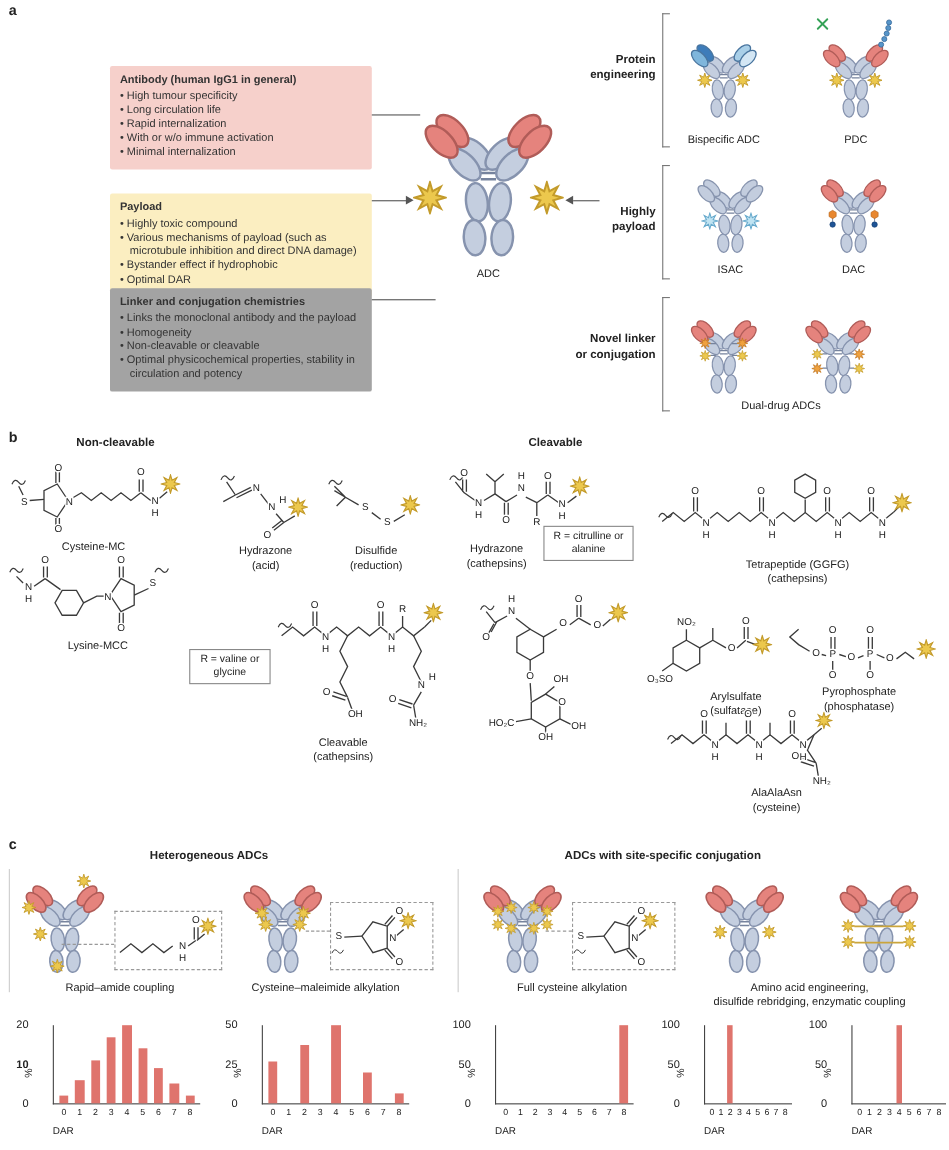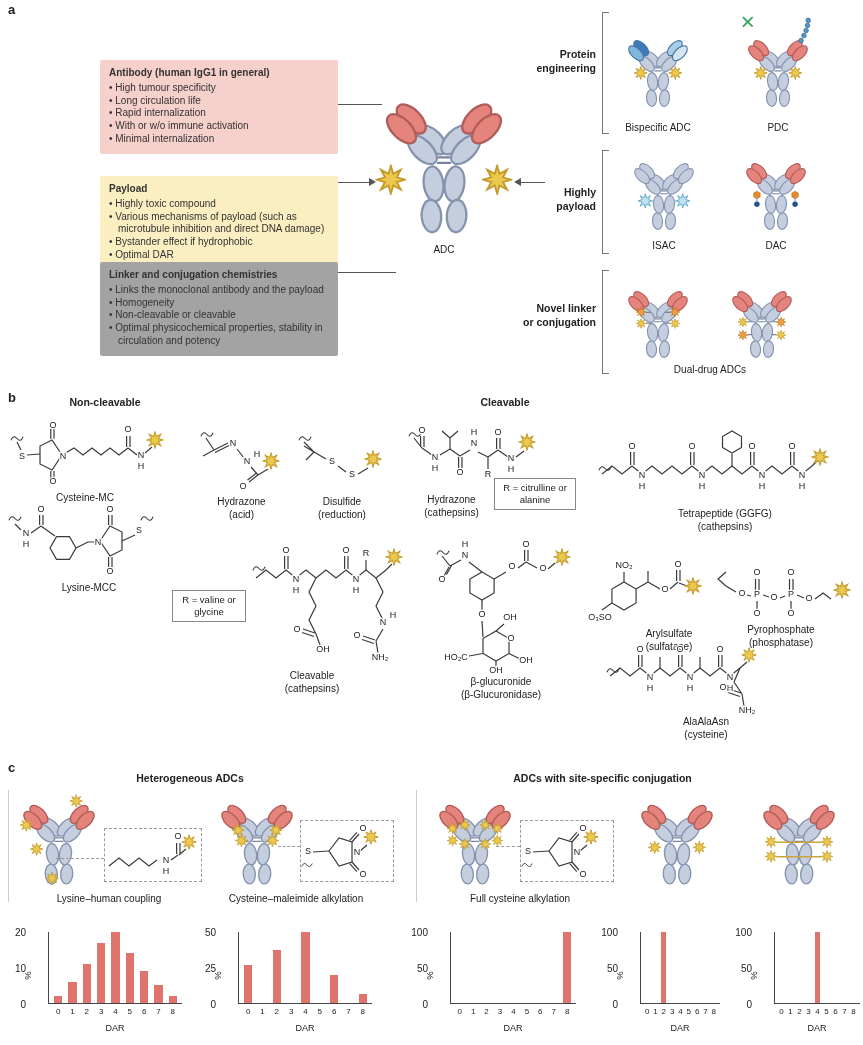--- a/index.html
+++ b/index.html
@@ -38,21 +38,21 @@
 .dash{position:absolute;border-top:1px dashed #999}
 .chart{position:absolute;height:106px;font-size:8.5px;color:#222}
 .chart .plot{position:absolute;left:28px;right:4px;top:4px;bottom:30px;border-left:1.3px solid #444;border-bottom:1.3px solid #444}
 .chart .bars{display:flex;align-items:flex-end;height:100%;padding:0 2px}
 .chart .barcol{flex:1;position:relative;height:100%;display:flex;align-items:flex-end;justify-content:center}
 .chart .bar{width:58%}
 .chart .xtick{position:absolute;bottom:-13px;left:0;right:0;text-align:center;font-size:8px}
 .chart .yticks{position:absolute;left:4px;width:22px;top:4px;bottom:30px}
 .chart .ytick{position:absolute;right:20px;transform:translateY(50%);font-size:10px}
 .chart .ylabel{position:absolute;left:0;top:42px;width:14px;text-align:center;transform:rotate(-90deg);font-size:9.5px}
-.chart .xlabel{position:absolute;left:28px;right:4px;bottom:1px;text-align:center;font-size:9px}
+.chart .xlabel{position:absolute;left:28px;right:4px;bottom:1px;font-size:9px}
 </style>
 </head>
 <body>
 
 <svg width="0" height="0" style="position:absolute">
 <defs>
 <symbol id="igg" viewBox="0 0 100 108">
   <path class="abln" d="M45 51 h10 M45 55 h10"></path>
   <ellipse class="g" cx="41.5" cy="38.5" rx="6.8" ry="13" transform="rotate(-45 41.5 38.5)"></ellipse>
   <ellipse class="g" cx="34.5" cy="45.5" rx="6.8" ry="13" transform="rotate(-45 34.5 45.5)"></ellipse>
@@ -394,24 +394,20 @@
       <text x="76" y="29" class="atom">O</text>
       <text x="90" y="7" class="atom">O</text>
       <text x="107" y="31" class="atom">O</text>
       <text x="46" y="77" class="atom">O</text>
       <text x="75" y="101" class="atom">O</text>
       <text x="20" y="120" class="atom">HO₂C</text>
       <text x="74" y="80" class="atom">OH</text>
       <text x="90" y="123" class="atom">OH</text>
       <text x="60" y="133" class="atom">OH</text>
     </svg>
-  <div class="cap" style="left:426px;top:676px;width:150px">
-    <span>β-glucuronide</span><br>
-    <span>(β-Glucuronidase)</span>
-  </div>
 
   <svg class="absvg" style="left:586px;top:556px;width:120px;height:70px" viewBox="0 0 120 70">
     <g class="bond">
       <path d="M38 26 L50.1 33 L50.1 47 L38 54 L25.9 47 L25.9 33 Z"></path>
       <path d="M38 26 V16 M25.9 47 L16 54"></path>
       <path d="M50.1 33 L62 26 M62 26 V15 M62 26 L74 33"></path>
       <path d="M84 33 L92 26 M90.6 25 V14 M94 25 V14 M93 27 L101 30"></path>
     </g>
     <use href="#star" x="98" y="21" width="18" height="18"></use>
   <text x="38" y="12" class="atom">NO₂</text>
@@ -494,21 +490,21 @@
       <g class="bond">
         <polyline points="4,36 14,28 24,36 34,28 44,36 52,30"></polyline>
         <path d="M66 30 L73 25 M71.6 24 V13 M75 24 V13 M74 25 L81 19"></path>
       </g>
       <use href="#star" x="76" y="4" width="16" height="16"></use>
     <text x="61" y="33" class="atom">N</text>
         <text x="61" y="44" class="atom">H</text>
         <text x="73" y="9" class="atom">O</text>
       </svg>
   </div>
-  <div class="cap" style="left:14px;top:893px;width:190px">Lysine–human coupling</div>
+  <div class="cap" style="left:14px;top:893px;width:190px">Rapid–amide coupling</div>
 
   <svg class="absvg" style="left:214px;top:794px;width:86px;height:93px" viewBox="0 0 100 108">
     <use href="#igg"></use>
     <use href="#star" x="20" y="34" width="16" height="16"></use>
     <use href="#star" x="64" y="34" width="16" height="16"></use>
     <use href="#star" x="24" y="46" width="16" height="16"></use>
     <use href="#star" x="60" y="46" width="16" height="16"></use>
   </svg>
   <div class="dash" style="left:278px;top:846px;width:22px"></div>
   <div class="inset" style="left:300px;top:820px;width:94px;height:62px">
@@ -566,26 +562,30 @@
   </svg>
 
   <svg class="absvg" style="left:756px;top:794px;width:86px;height:93px" viewBox="0 0 100 108">
     <use href="#igg"></use>
     <path class="bridge" d="M24 56 H76 M24 73 H76"></path>
     <use href="#star" x="10" y="48" width="15" height="15"></use>
     <use href="#star" x="75" y="48" width="15" height="15"></use>
     <use href="#star" x="10" y="65" width="15" height="15"></use>
     <use href="#star" x="75" y="65" width="15" height="15"></use>
   </svg>
+  <div class="cap" style="left:612px;top:893px;width:248px">
+    <span>Amino acid engineering,</span><br>
+    <span>disulfide rebridging, enzymatic coupling</span>
+  </div>
 
   <div class="chart" style="left:20px;top:928px;width:166px">
     <div class="ylabel">%</div>
     <div class="yticks">
         <div class="ytick" style="bottom: 0%;">0</div>
-        <div class="ytick" style="bottom: 50%;">10</div>
+        <div class="ytick" style="bottom: 50%; font-weight: bold;">10</div>
         <div class="ytick" style="bottom: 100%;">20</div>
       </div>
     <div class="plot">
         <div class="bars">
           <div class="barcol">
             <div class="bar" style="height: 10%; background: rgb(223, 116, 109);"></div>
             <div class="xtick">0</div>
           </div>
           <div class="barcol">
             <div class="bar" style="height: 30%; background: rgb(223, 116, 109);"></div>

